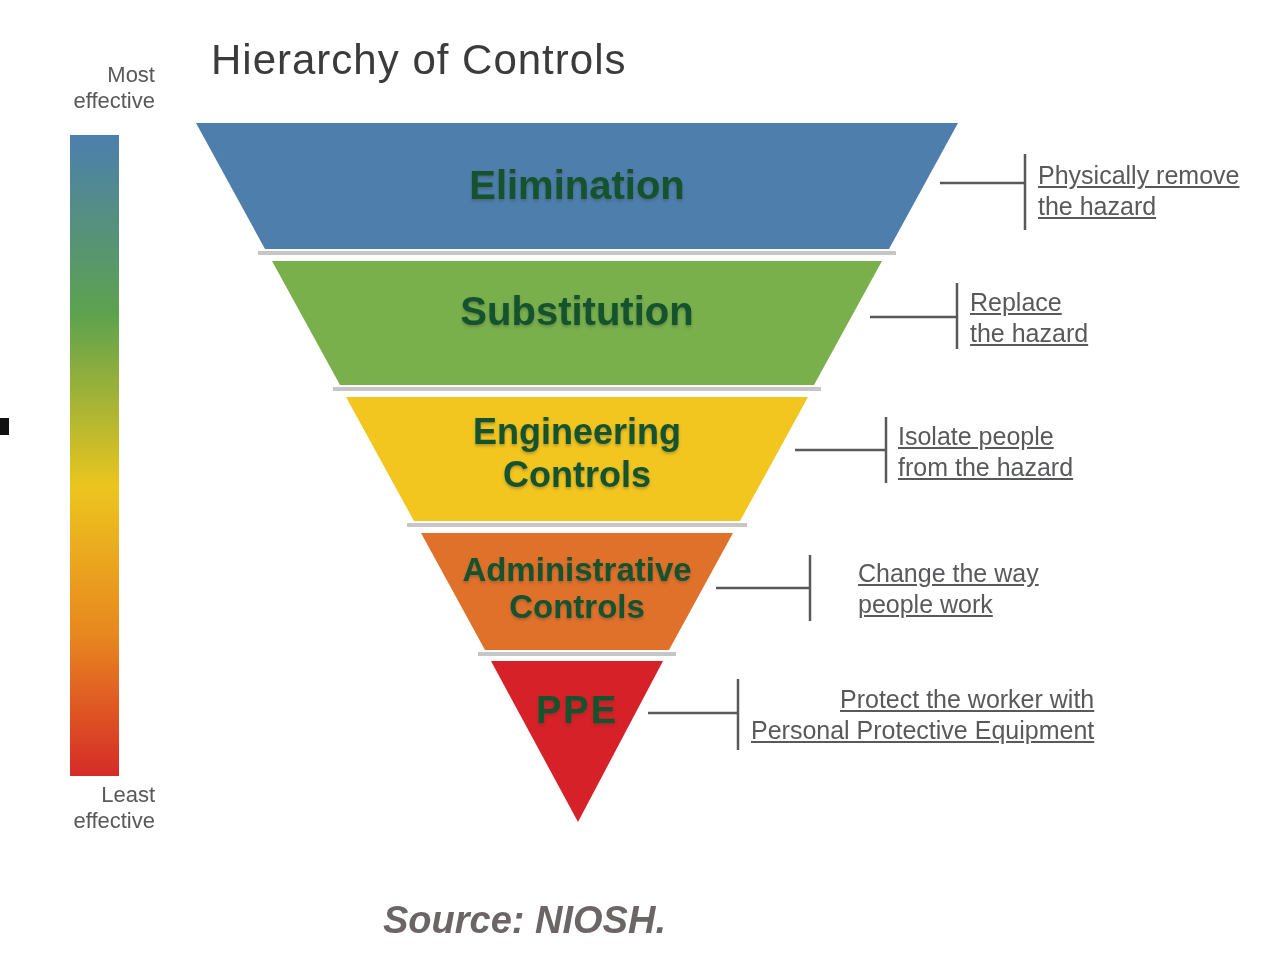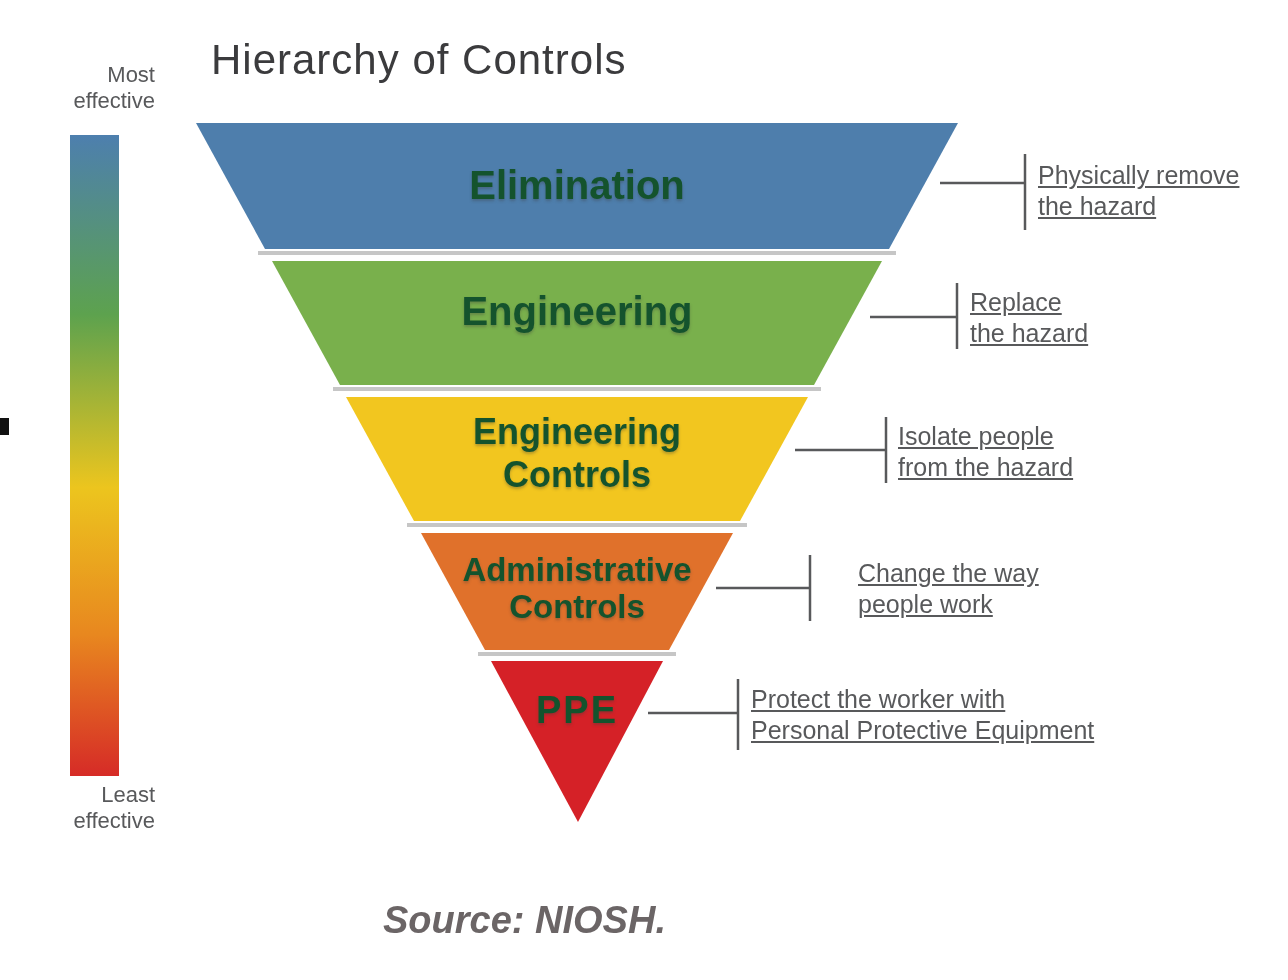--- a/index.html
+++ b/index.html
@@ -85,21 +85,21 @@
     font-size: 25px;
     line-height: 31px;
     color: var(--text-gray, #58595b);
     white-space: nowrap;
     text-decoration: underline;
   }
   .annotation.a0 { left: 1038px; top: 160px; }
   .annotation.a1 { left: 970px;  top: 287px; }
   .annotation.a2 { left: 898px;  top: 421px; }
   .annotation.a3 { left: 822px;  top: 558px; margin-left: 36px; }
-  .annotation.a4 { left: 751px;  top: 684px; }
+  .annotation.a4 { left: 751px;  top: 684px; text-align: right; }
 
   .source-line {
     position: absolute;
     left: 383px; top: 899px;
     font-size: 38px;
     font-weight: bold;
     font-style: italic;
     color: var(--source-text, #6b6566);
     white-space: nowrap;
   }
@@ -142,21 +142,21 @@
     <line class="connector" x1="886" y1="417" x2="886" y2="483"></line>
 
     <line class="connector" x1="716" y1="588" x2="810" y2="588"></line>
     <line class="connector" x1="810" y1="555" x2="810" y2="621"></line>
 
     <line class="connector" x1="648" y1="713" x2="738" y2="713"></line>
     <line class="connector" x1="738" y1="679" x2="738" y2="750"></line>
   </svg>
 
   <div class="tier-label t0">Elimination</div>
-  <div class="tier-label t1">Engineering</div>
+  <div class="tier-label t1">Substitution</div>
   <div class="tier-label t2">Engineering Controls</div>
   <div class="tier-label t3">Administrative Controls</div>
   <div class="tier-label t4">PPE</div>
 
   <div class="annotation a0">
     <div>Physically remove</div>
     <div>the hazard</div>
   </div>
   <div class="annotation a1">
     <div>Replace</div>

